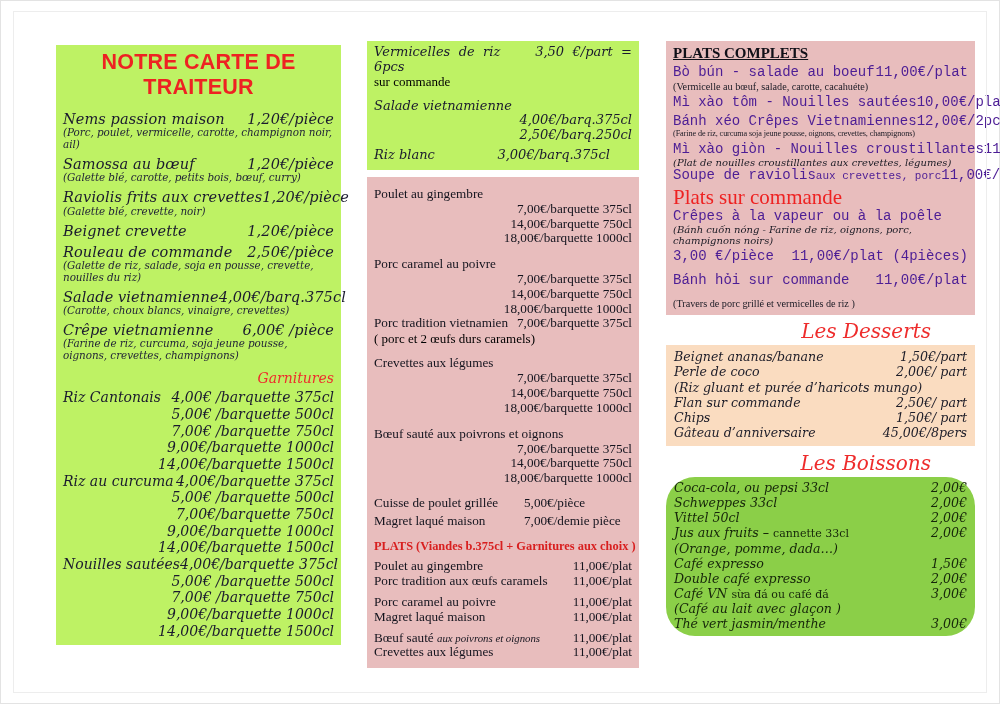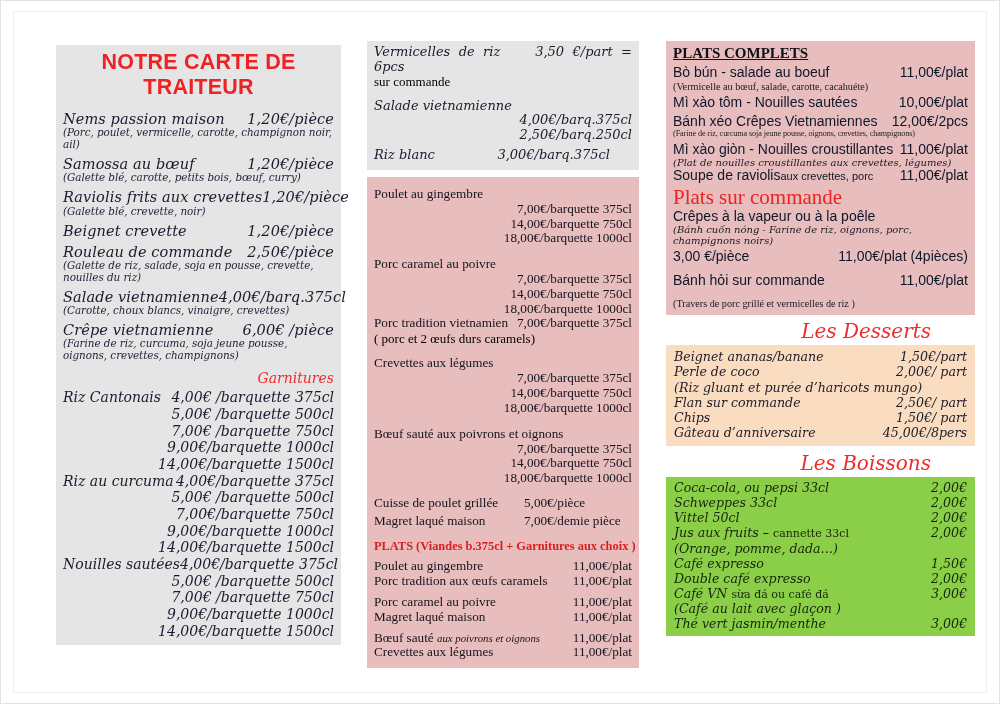--- a/index.html
+++ b/index.html
@@ -36,21 +36,21 @@
   }
   #col-left   { left: 55px;  width: 285px; }
   #col-mid    { left: 366px; width: 272px; }
   #col-right  { left: 665px; width: 309px; }
 
   
   .block {
     box-sizing: border-box;
     padding: 3px 6px 5px 6px;
   }
-  .blue  { background: #e5e5e5; }
+  .blue  { background: #bef264; }
   .pink  { background: #e8bdbd; }
   .peach { background: #fadcc0; }
   .green { background: #8bcf48; }
 
   
   .row {
     display: flex;
     align-items: baseline;
     white-space: nowrap;
     line-height: 1.12;
@@ -140,23 +140,23 @@
   
   #col-right .pink .hdr {
     font-family: "Liberation Serif", serif;
     font-weight: bold;
     font-size: 15px;
     text-decoration: underline;
     color: #101018;
   }
   #col-right .pink .row,
   #col-right .pink .item {
-    font-family: Liberation Sans, sans-serif;
+    font-family: Liberation Mono, monospace;
     font-size: 14px;
-    color: #0f172a;
+    color: #4c1d95;
   }
   #col-right .pink .desc {
     font-family: "Liberation Serif", serif;
     font-size: 10.2px;
     line-height: 1.12;
     color: #1a1a24;
     white-space: normal;
   }
   #col-right .pink .desc.tiny { font-size: 8.2px; letter-spacing: -.1px; }
   #col-right .pink .desc.scr {
@@ -510,21 +510,21 @@
           <div class="row">
             <span class="nm">Gâteau  d’anniversaire</span>
             <span class="sp"></span>
             <span class="pr" style="min-width: 82px;">45,00€/8pers</span>
           </div>
         </div>
     </div>
 
     <div class="sec-red-script" style="text-align:right;padding-right:44px;padding-top:5px;padding-bottom:2px;font-size:20px;">Les Boissons</div>
 
-    <div class="block green" style="padding:3px 8px 5px 8px;">
+    <div class="block green" style="padding:3px 8px 5px 8px;border-radius:29px;">
       <div id="rb-items">
           <div class="row">
             <span class="nm"><span>Coca-cola, ou pepsi 33cl</span></span>
             <span class="sp"></span>
             <span class="pr" style="min-width: 56px;">2,00€</span>
           </div>
           <div class="row">
             <span class="nm"><span>Schweppes  33cl</span></span>
             <span class="sp"></span>
             <span class="pr" style="min-width: 56px;">2,00€</span>

